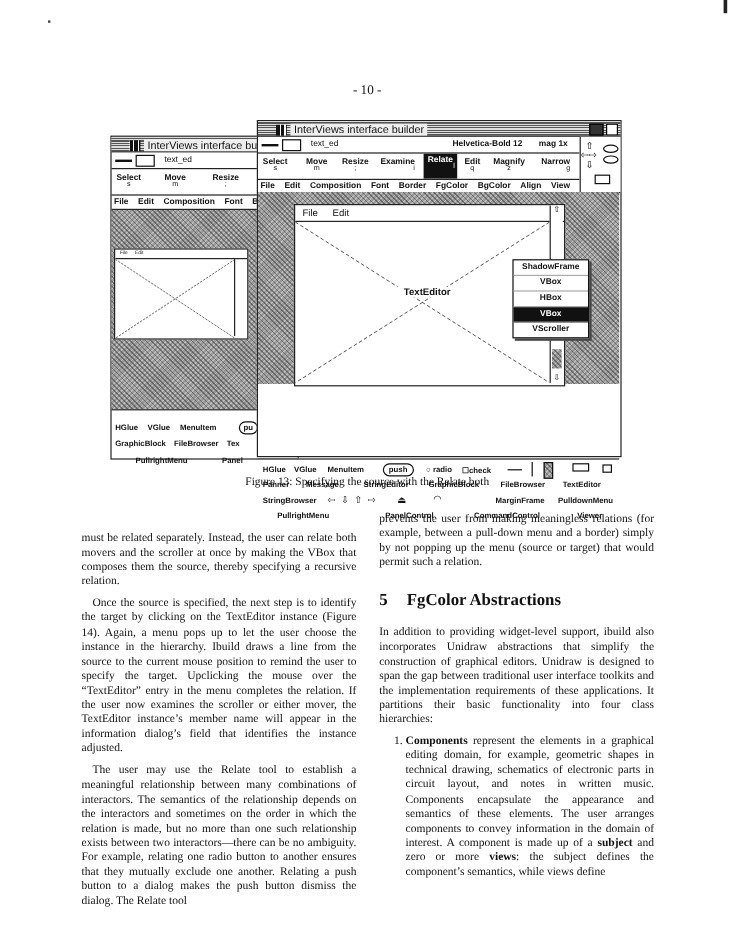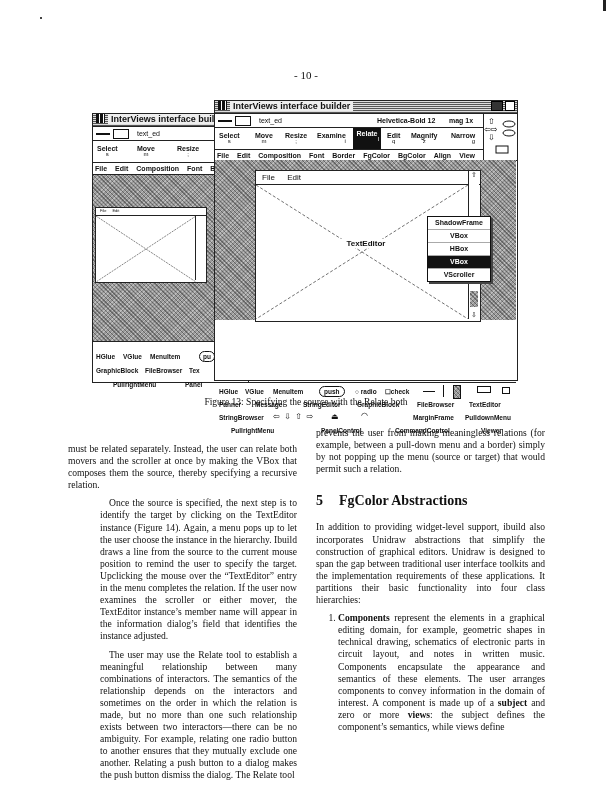--- a/index.html
+++ b/index.html
@@ -10,22 +10,22 @@
   .topmark { left:603px; top:0; width:3px; height:11px; background:#222; }
   .dot { left:40px; top:17px; width:2px; height:2px; background:#444; }
 
   
   .sans { font-family:"Liberation Sans", sans-serif; }
   .hatch { background-color:#9a9a9a;
     background-image: repeating-linear-gradient(45deg, rgba(0,0,0,.35) 0 1px, transparent 1px 3px),
                       repeating-linear-gradient(-45deg, rgba(255,255,255,.35) 0 1px, transparent 1px 3px); }
   .win { border:1px solid #222; background:#fff; }
   .titlebar { height:12px; border-bottom:1px solid #222; background:
-      repeating-linear-gradient(0deg, #555 0 1px, #ddd 1px 2px); display:flex; align-items:flex-start;
-      font-size:9px; font-weight:bold; font-family:"Liberation Sans", sans-serif; }
+      repeating-linear-gradient(0deg, #555 0 1px, #ddd 1px 2px); display:flex; align-items:flex-end;
+      font-size:9px; font-weight:normal; font-family:"Liberation Sans", sans-serif;padding-left:12px; }
   .titlebar .grip { width:9px; height:9px; margin:0 3px; background:
       repeating-linear-gradient(90deg,#111 0 3px,#fff 3px 4px); }
   .titlebar .ttl { background:#eee; padding:0 3px; }
   .bar { font-family:"Liberation Sans", sans-serif; font-size:7px; font-weight:bold; border-bottom:1px solid #222;
          display:flex; align-items:center; white-space:nowrap; overflow:hidden; }
   .bar span { margin-right:8px; }
   .tools { font-family:"Liberation Sans", sans-serif; font-size:7px; font-weight:bold; border-bottom:1px solid #222;
            position:relative; white-space:nowrap; overflow:hidden; }
   .tool { position:absolute; top:4px; text-align:center; }
   .tool .key { display:block; font-weight:normal; font-size:6px; margin-top:-1px; }
@@ -34,21 +34,21 @@
   .pal { font-family:"Liberation Sans", sans-serif; font-size:6.5px; font-weight:bold; position:relative; }
   .pal .it { position:absolute; white-space:nowrap; }
   .menu { font-family:"Liberation Sans", sans-serif; font-size:7px; font-weight:bold; background:#fff;
           border:1px solid #111; box-shadow:2px 2px 0 #444; }
   .menu div { text-align:center; height:12px; line-height:12px; border-bottom:1px solid #aaa; }
   .menu div.on { background:#111; color:#fff; }
   .caption { left:0; width:612px; top:397px; text-align:center; font-size:9.5px; }
 
   .col { font-size:9.6px; line-height:12.1px; text-align:justify; }
   .col p { margin:0 0 6px 0; }
-  .col p.ind { text-indent:9px;margin-left:32px; }
+  .col p.ind { text-indent:9px; }
   .h2 { font-size:14px; font-weight:bold; margin:20px 0 14px 0; }
   .h2 .num { margin-right:16px; }
   ol { margin:0; padding-left:22px; }
 </style>
 </head>
 <body>
 
 <div class="abs dot"></div>
 <div class="abs topmark"></div>
 <div class="abs pagenum">- 10 -</div>
@@ -147,21 +147,21 @@
         <text x="4" y="10" font-size="8" font-family="DejaVu Sans">⇧</text>
         <text x="0" y="18" font-size="8" font-family="DejaVu Sans">⇦⇨</text>
         <text x="4" y="26" font-size="8" font-family="DejaVu Sans">⇩</text>
         <ellipse cx="25" cy="10" rx="6" ry="3" fill="none" stroke="#111"></ellipse>
         <ellipse cx="25" cy="19" rx="6" ry="3" fill="none" stroke="#111"></ellipse>
         <rect x="12" y="32" width="12" height="7" fill="#fff" stroke="#111"></rect>
       </svg>
     </div>
 
     <div class="abs hatch" style="left:0;top:59px;width:301px;height:160px;">
-      <div class="abs canvas" style="left:40px;top:10px;width:224px;height:150px;">
+      <div class="abs canvas" style="left:30px;top:10px;width:224px;height:150px;">
         <div style="height:13px;border-bottom:1px solid #222;font-family:'Liberation Sans',sans-serif;font-size:8px;line-height:13px;">
           <span style="margin:0 10px 0 6px;">File</span>
           <span>Edit</span>
         </div>
         <svg width="212" height="134" style="position:absolute;left:0;top:14px;">
           <line x1="0" y1="0" x2="212" y2="134" stroke="#333" stroke-dasharray="3,2" stroke-width=".7"></line>
           <line x1="212" y1="0" x2="0" y2="134" stroke="#333" stroke-dasharray="3,2" stroke-width=".7"></line>
         </svg>
         <div class="abs sans" style="left:70px;top:68px;width:80px;text-align:center;font-size:8px;font-weight:bold;background:#fff;">TextEditor</div>
         <div class="abs" style="left:212px;top:0;width:10px;height:148px;border-left:1px solid #222;background:#fff;">

